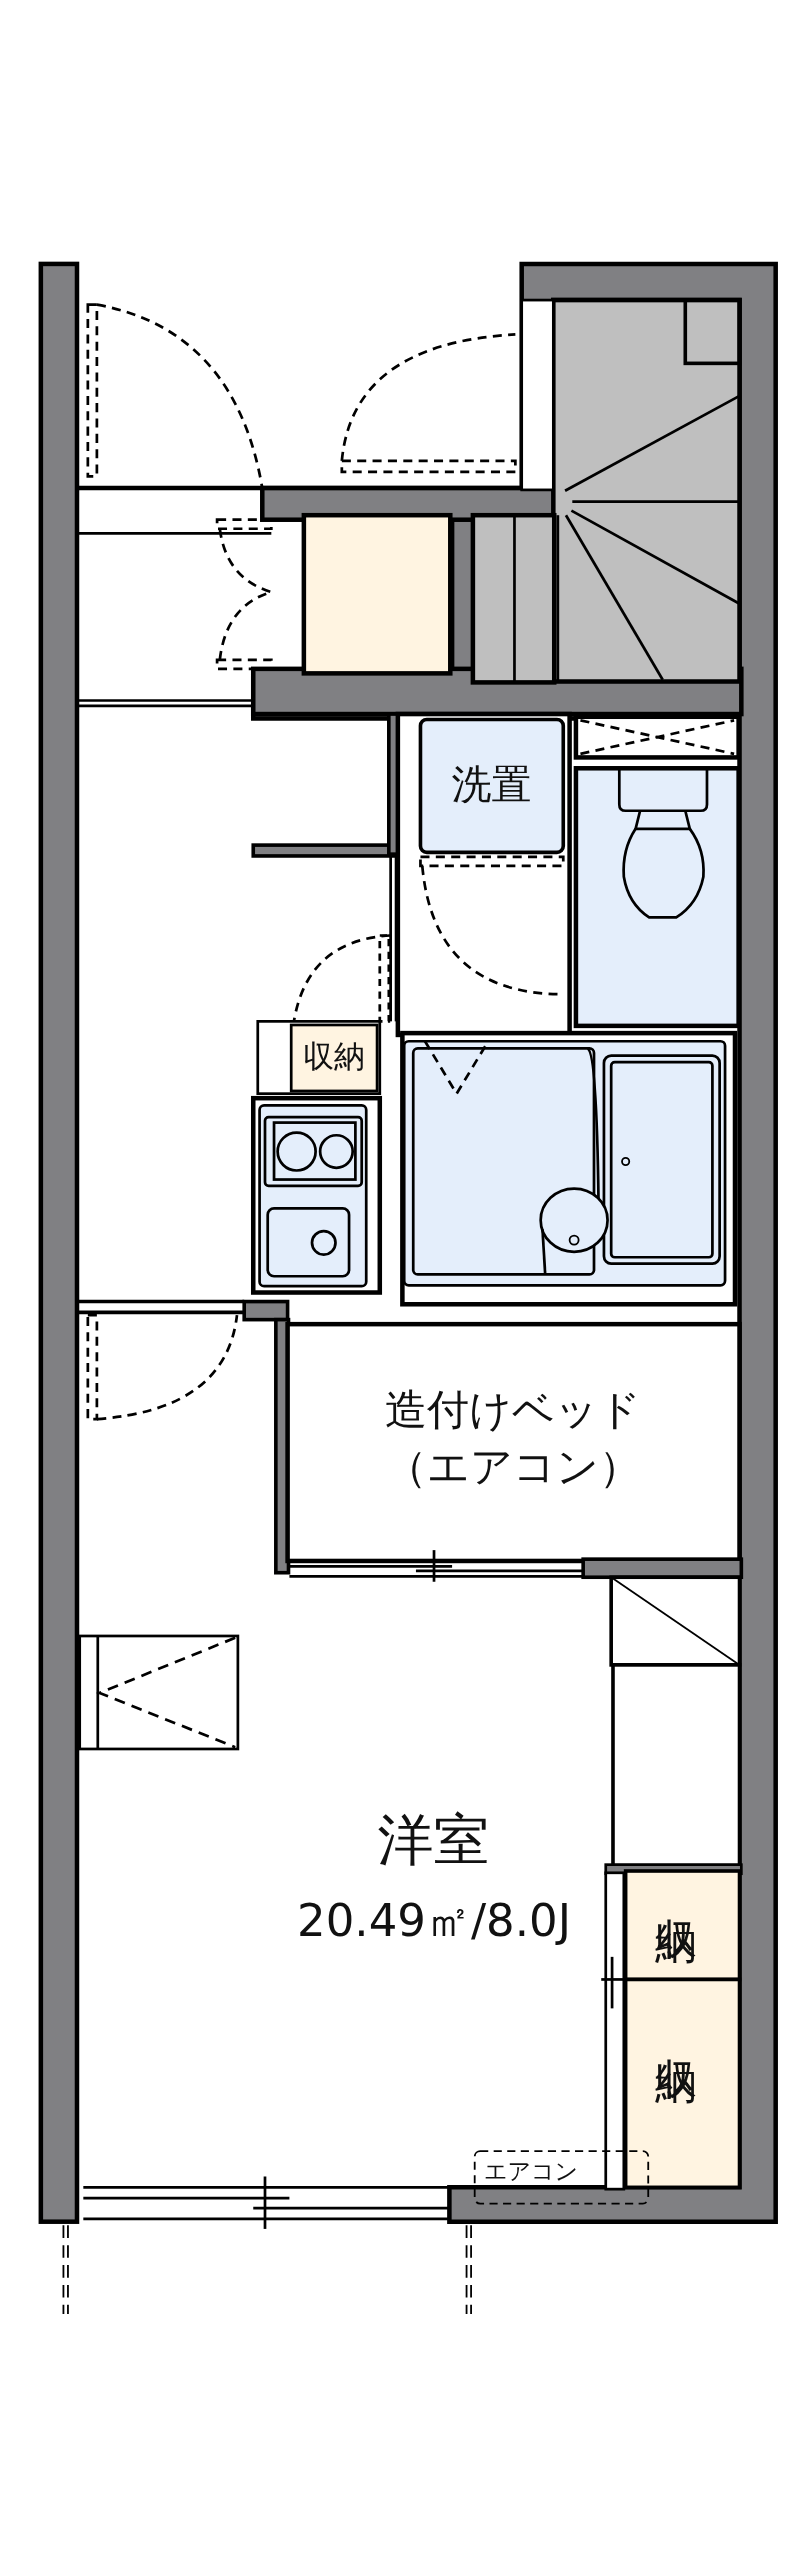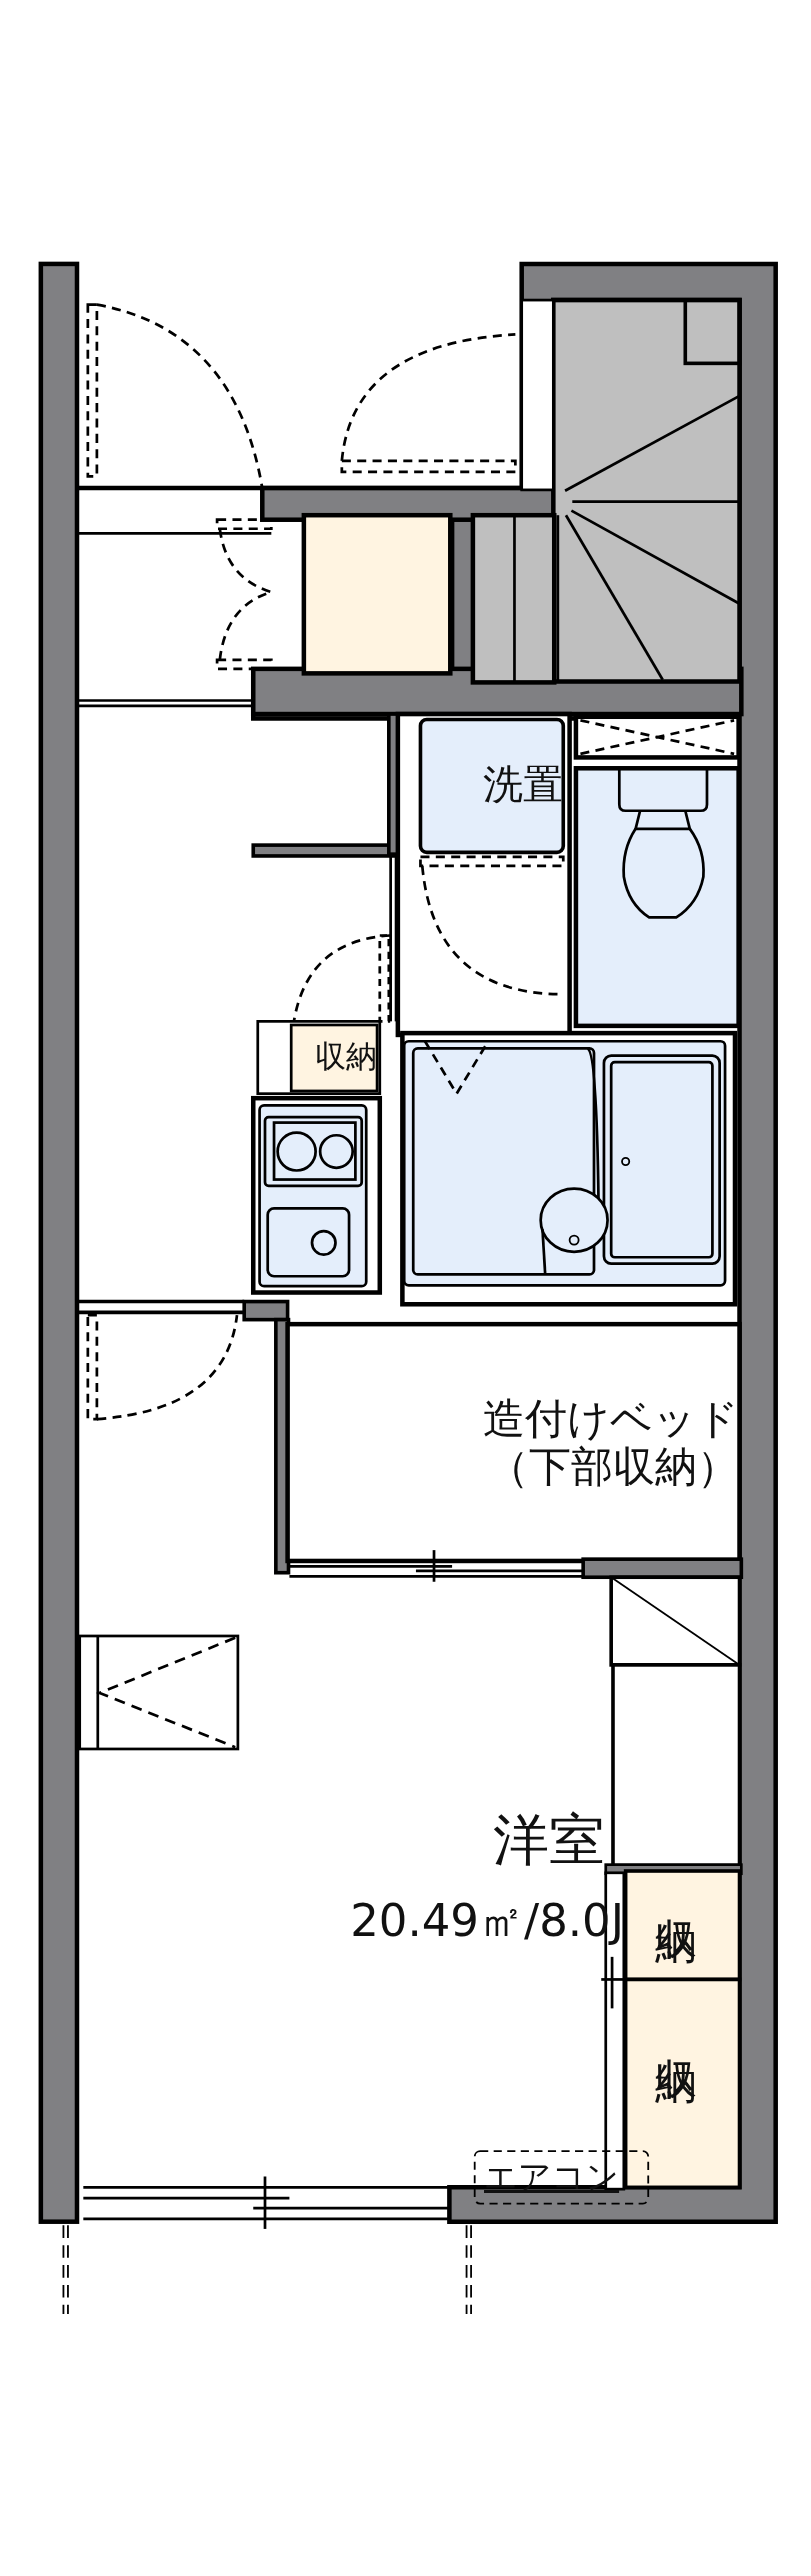--- a/index.html
+++ b/index.html
@@ -1,19 +1,19 @@
 <!DOCTYPE html>
 <html style="font-size:14.5px"><head>
 <meta charset="utf-8">
 <style>
   html, body { margin:0; padding:0; background:#ffffff; }
   body { width:812px; height:2576px; position:relative; overflow:hidden;
          font-family:"DejaVu Sans", sans-serif; color:#111; }
   #plan { position:absolute; left:0; top:0; width:812px; height:2576px; }
-  .lbl { position:absolute; text-align:right; white-space:nowrap; color:#111; line-height:1; }
+  .lbl { position:absolute; text-align:center; white-space:nowrap; color:#111; line-height:1; }
   .vert { writing-mode: vertical-rl; letter-spacing:5.4px; }
 </style>
 </head>
 <body>
 
 <svg id="plan" viewBox="0 0 898 2850" xmlns="http://www.w3.org/2000/svg">
   <g stroke="#000" stroke-width="5" fill="#808083">
 
     <rect x="45" y="292" width="40" height="2166"></rect>
 
@@ -153,23 +153,23 @@
     <line x1="75" y1="2462" x2="75" y2="2560"></line>
     <line x1="516" y1="2462" x2="516" y2="2560"></line>
     <line x1="521" y1="2462" x2="521" y2="2560"></line>
   </g>
 </svg>
 
 <div class="lbl" style="left:420px; top:764px; width:143px; font-size:40px;">洗置</div>
 
 <div class="lbl" style="left:291px; top:1041px; width:86px; font-size:31px;">収納</div>
 
-<div class="lbl" style="left:287px; top:1389px; width:452px; font-size:42px;margin-top:9px;">造付けベッド</div>
-<div class="lbl" style="left:287px; top:1446px; width:452px; font-size:42px;">（下部収納）</div>
+<div class="lbl" style="left:287px; top:1389px; width:452px; font-size:42px;">造付けベッド</div>
+<div class="lbl" style="left:287px; top:1446px; width:452px; font-size:42px;">（エアコン）</div>
 
 <div class="lbl" style="left:262px; top:1812px; width:343px; font-size:56px;">洋室</div>
 <div class="lbl" style="left:244px; top:1898px; width:380px; font-size:45px;">20.49㎡/8.0J</div>
 
 <div class="lbl vert" style="left:655px; top:1885px; font-size:42px;">収納</div>
 <div class="lbl vert" style="left:655px; top:2025px; font-size:42px;">収納</div>
 
-<div class="lbl" style="left:484px; top:2160px; width:154px; font-size:33px; text-align:left;text-decoration:underline;">エアコン</div>
+<div class="lbl" style="left:484px; top:2160px; width:154px; font-size:23px; text-align:left;">エアコン</div>
 
 
 </body></html>

